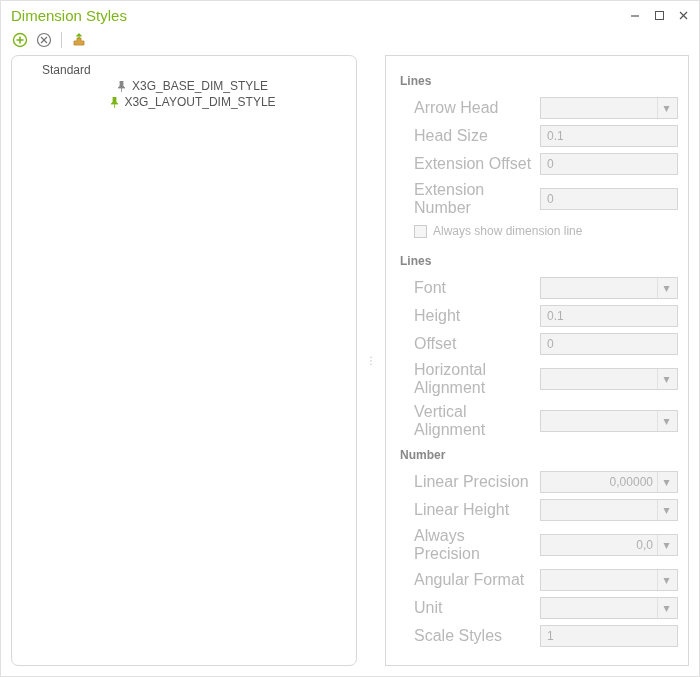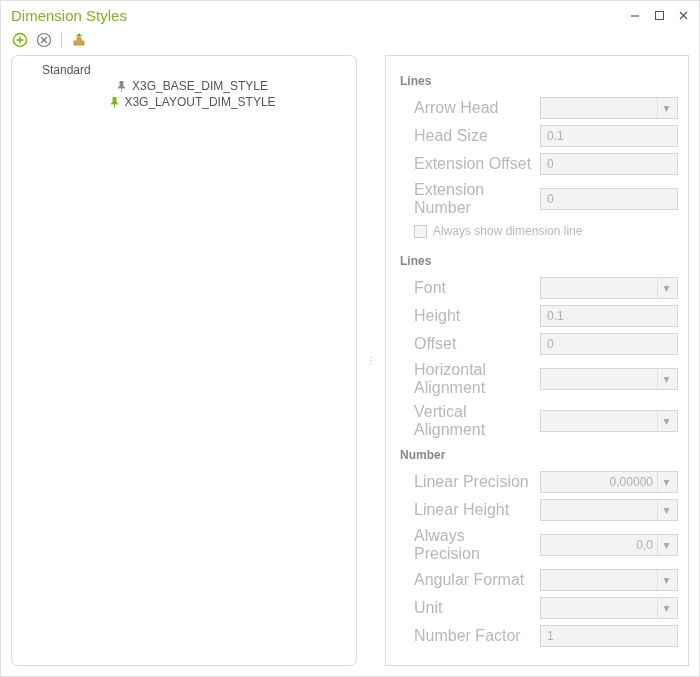--- a/index.html
+++ b/index.html
@@ -237,21 +237,21 @@
       <div class="prop-row">
         <div class="prop-label">Unit</div>
         <div class="prop-field">
             <div class="field dropdown">
               <span class="dd-text"></span>
               <span class="dd-caret">▾</span>
             </div>
           </div>
       </div>
       <div class="prop-row">
-        <div class="prop-label">Number Factor</div>
+        <div class="prop-label">Scale Styles</div>
         <div class="prop-field">
             <div class="field">
               <span>1</span>
             </div>
           </div>
       </div>
 
     </div>
   </div>
 </div>

